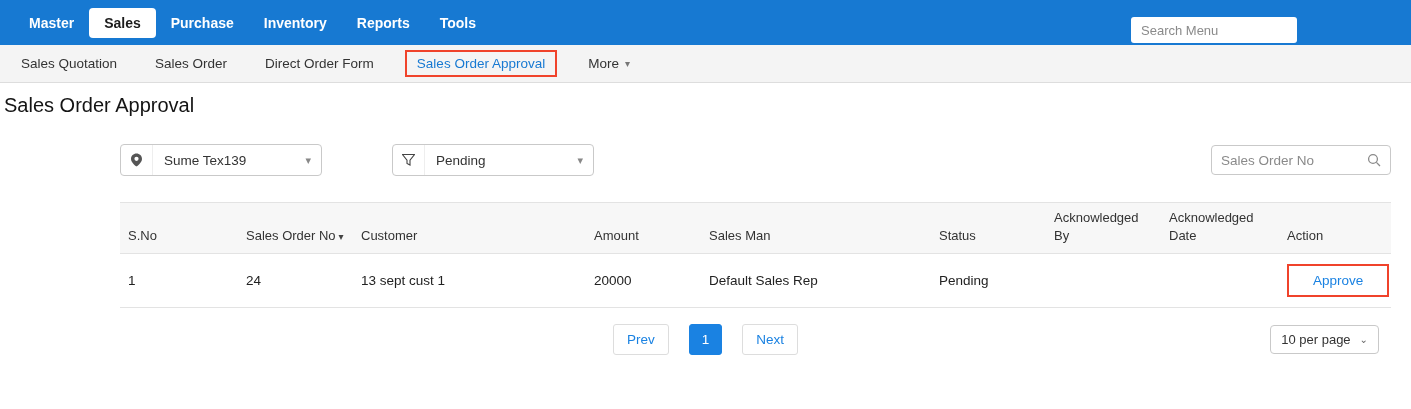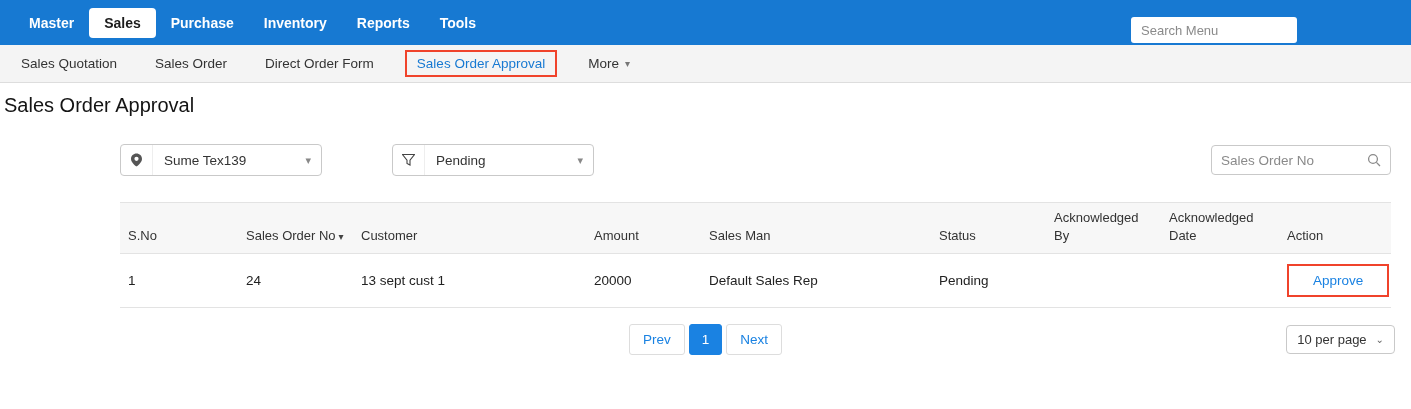--- a/index.html
+++ b/index.html
@@ -34,24 +34,24 @@
 
   
   .table-wrap { margin:26px 20px 0 120px; }
   table { width:100%; border-collapse:collapse; table-layout:fixed; }
   thead th { background:#f7f7f7; border-top:1px solid #e3e3e3; border-bottom:1px solid #e3e3e3; font-size:13px; font-weight:400; color:#333; text-align:left; padding:6px 8px 9px 8px; vertical-align:bottom; line-height:1.35; }
   tbody td { font-size:13.5px; color:#222; padding:10px 8px; border-bottom:1px solid #e3e3e3; vertical-align:middle; height:44px; }
   .sort-caret { font-size:10px; color:#444; margin-left:3px; }
   .approve-box { display:inline-block; border:2px solid #f0432b; padding:7px 24px; color:#1a82e2; font-size:13.5px; cursor:pointer; background:#fff; }
 
   
-  .pager-row { margin-top:15px; position:relative; display:flex; justify-content:center; align-items:center; gap:4px; height:32px; }
+  .pager-row { margin-top:15px; position:relative; display:flex; justify-content:center; align-items:center; gap:20px; height:32px; }
   .page-btn { border:1px solid #ddd; background:#fff; color:#1a82e2; font-size:13.5px; padding:7px 13px; border-radius:3px; cursor:pointer; }
   .page-btn.current { background:#1a82e2; border-color:#1a82e2; color:#fff; padding:7px 12px; }
-  .per-page { position:absolute; right:16px; top:2px; border:1px solid #c9c9c9; border-radius:4px; background:#fff; padding:6px 10px; font-size:13px; color:#333; display:flex; align-items:center; gap:9px; cursor:pointer; }
+  .per-page { position:absolute; right:32px; top:2px; border:1px solid #c9c9c9; border-radius:4px; background:#fff; padding:6px 10px; font-size:13px; color:#333; display:flex; align-items:center; gap:9px; cursor:pointer; }
   .per-page .caret-sm { color:#666; }
 </style>
 </head>
 <body>
 
 <header class="topnav">
   <div class="topnav-item">Master</div>
   <div class="topnav-item active">Sales</div>
   <div class="topnav-item">Purchase</div>
   <div class="topnav-item">Inventory</div>

